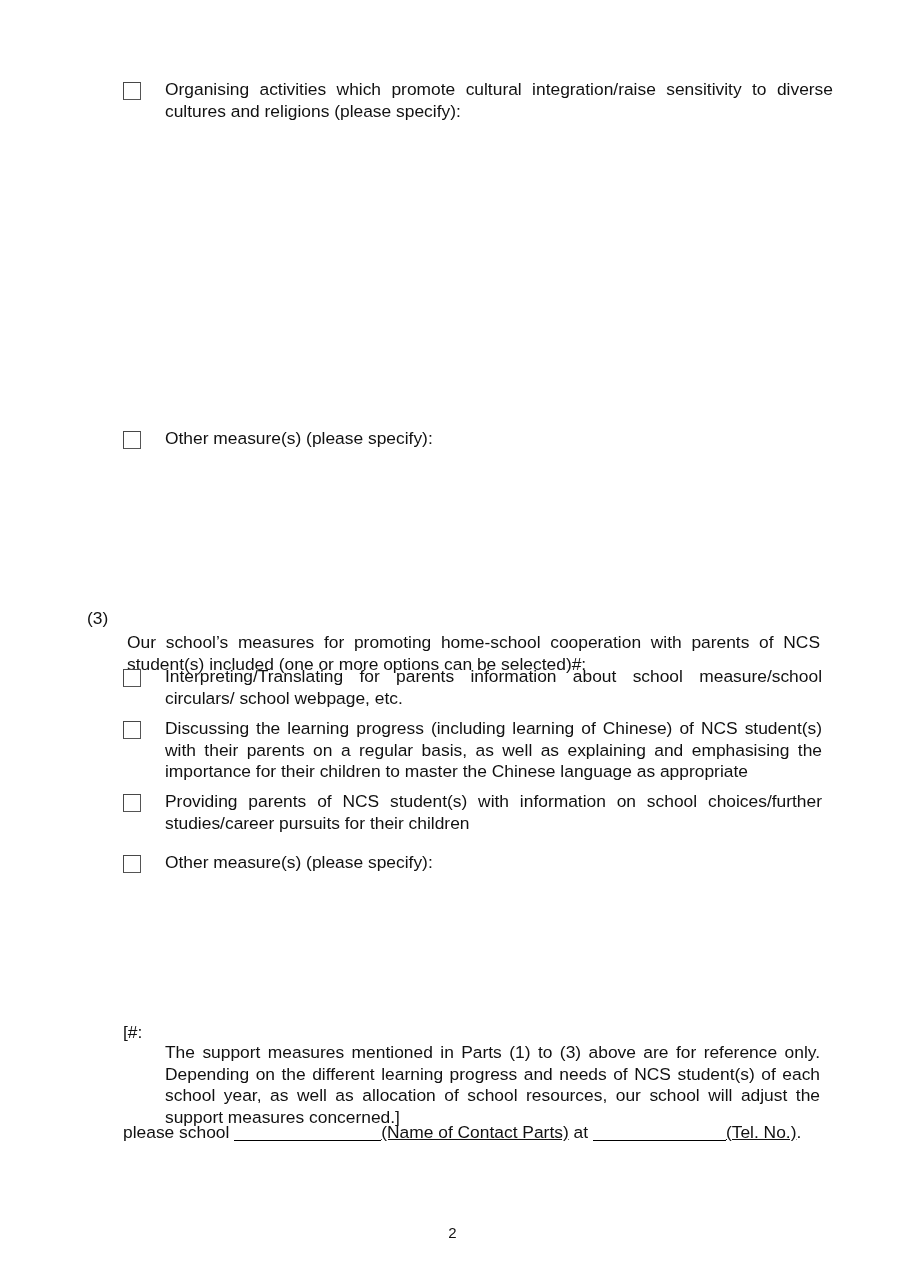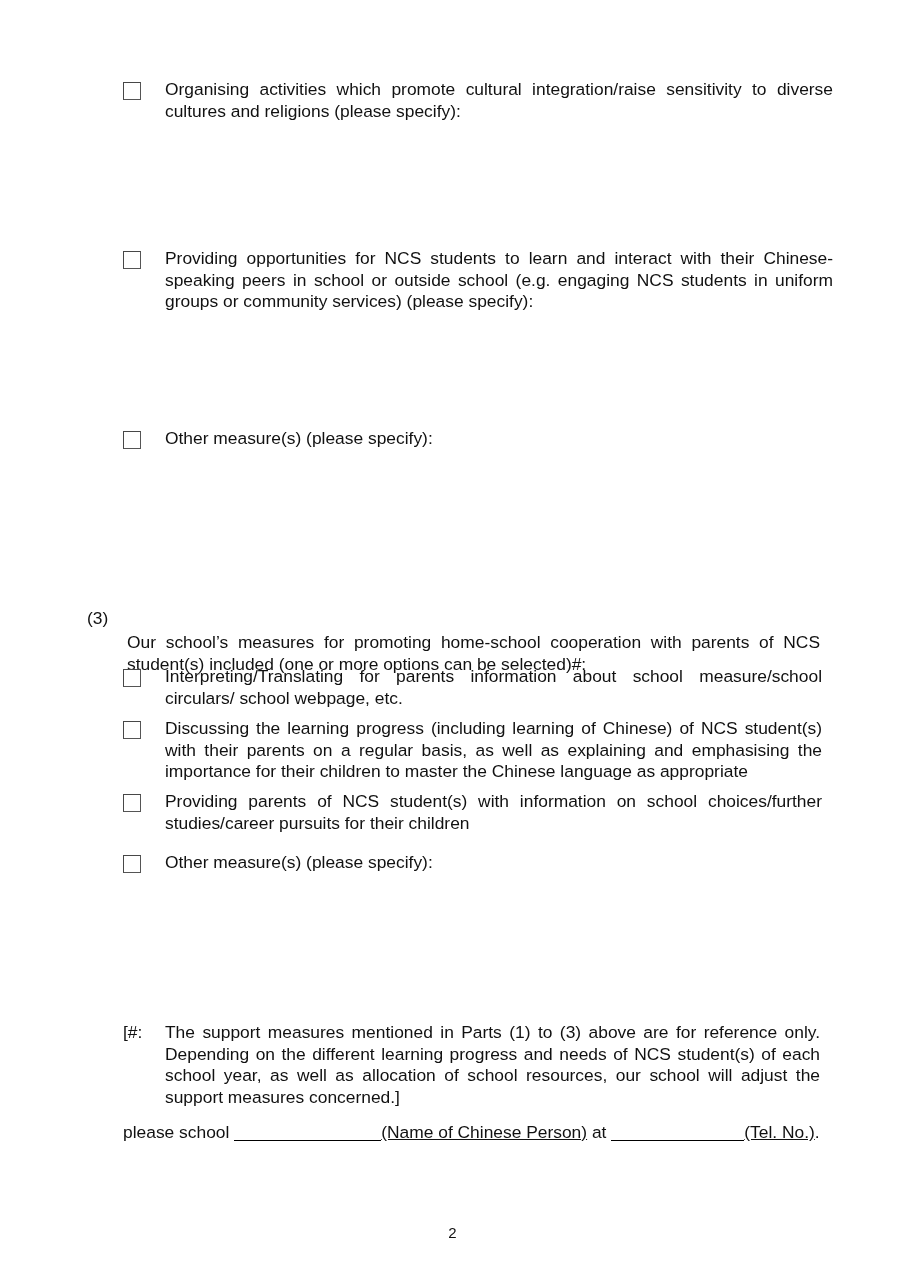--- a/index.html
+++ b/index.html
@@ -30,21 +30,21 @@
   .opt-p3 .txt { width: 657px; }
 
   
   .sec-head { position: absolute; left: 87px; top: 608px; display: flex; }
   .sec-num { width: 40px; flex: none; }
   .sec-txt { width: 693px; text-align: justify; margin-top: 24px; }
 
   
   .footnote { position: absolute; left: 123px; top: 1022px; display: flex; }
   .fn-marker { width: 42px; flex: none; }
-  .fn-text { width: 655px; text-align: justify; }
+  .fn-text { width: 655px; text-align: justify; margin-top: 20px; }
 
   
   .contact { position: absolute; left: 123px; top: 1122px; width: 697px; }
   .contact .l1 { text-align: justify; text-align-last: justify; }
   .contact .l2 { white-space: nowrap; }
   .blank {
     display: inline-block;
     border-bottom: 1px solid #000000;
     height: 14px;
     vertical-align: -3px;
@@ -64,24 +64,20 @@
 </head>
 <body>
 
 <div class="page">
 
   <div class="opt opt-top" style="top:79px">
     <span class="box"></span>
     <span class="txt">Organising activities which promote cultural integration/raise sensitivity to diverse cultures and religions (please specify):</span>
   </div>
 
-  <div class="opt opt-top" style="top:248px">
-    <span class="box"></span>
-    <span class="txt">Providing opportunities for NCS students to learn and interact with their Chinese-speaking peers in school or outside school (e.g. engaging NCS students in uniform groups or community services) (please specify):</span>
-  </div>
 
   <div class="opt opt-top" style="top:428px">
     <span class="box"></span>
     <span class="txt">Other measure(s) (please specify):</span>
   </div>
 
   <div class="sec-head">
     <span class="sec-num">(3)</span>
     <span class="sec-txt">Our school’s measures for promoting home-school cooperation with parents of NCS student(s) included (one or more options can be selected)#:</span>
   </div>
@@ -107,21 +103,21 @@
   </div>
 
   <div class="footnote">
     <span class="fn-marker">[#:</span>
     <span class="fn-text">The support measures mentioned in Parts (1) to (3) above are for reference only. Depending on the different learning progress and needs of NCS student(s) of each school year, as well as allocation of school resources, our school will adjust the support measures concerned.]</span>
   </div>
 
   <div class="contact">
     <div class="l2">
       <span>please school</span>
-      <span class="blank blank-name"></span><span class="u">(Name of Chinese Person)</span>
+      <span class="blank blank-name"></span><span class="u">(Name of Contact Parts)</span>
       <span>at</span>
       <span class="blank blank-tel"></span><span class="u">(Tel. No.)</span><span>.</span>
     </div>
   </div>
 
   <div class="pageno">2</div>
 
 </div>
 
 </body></html>

